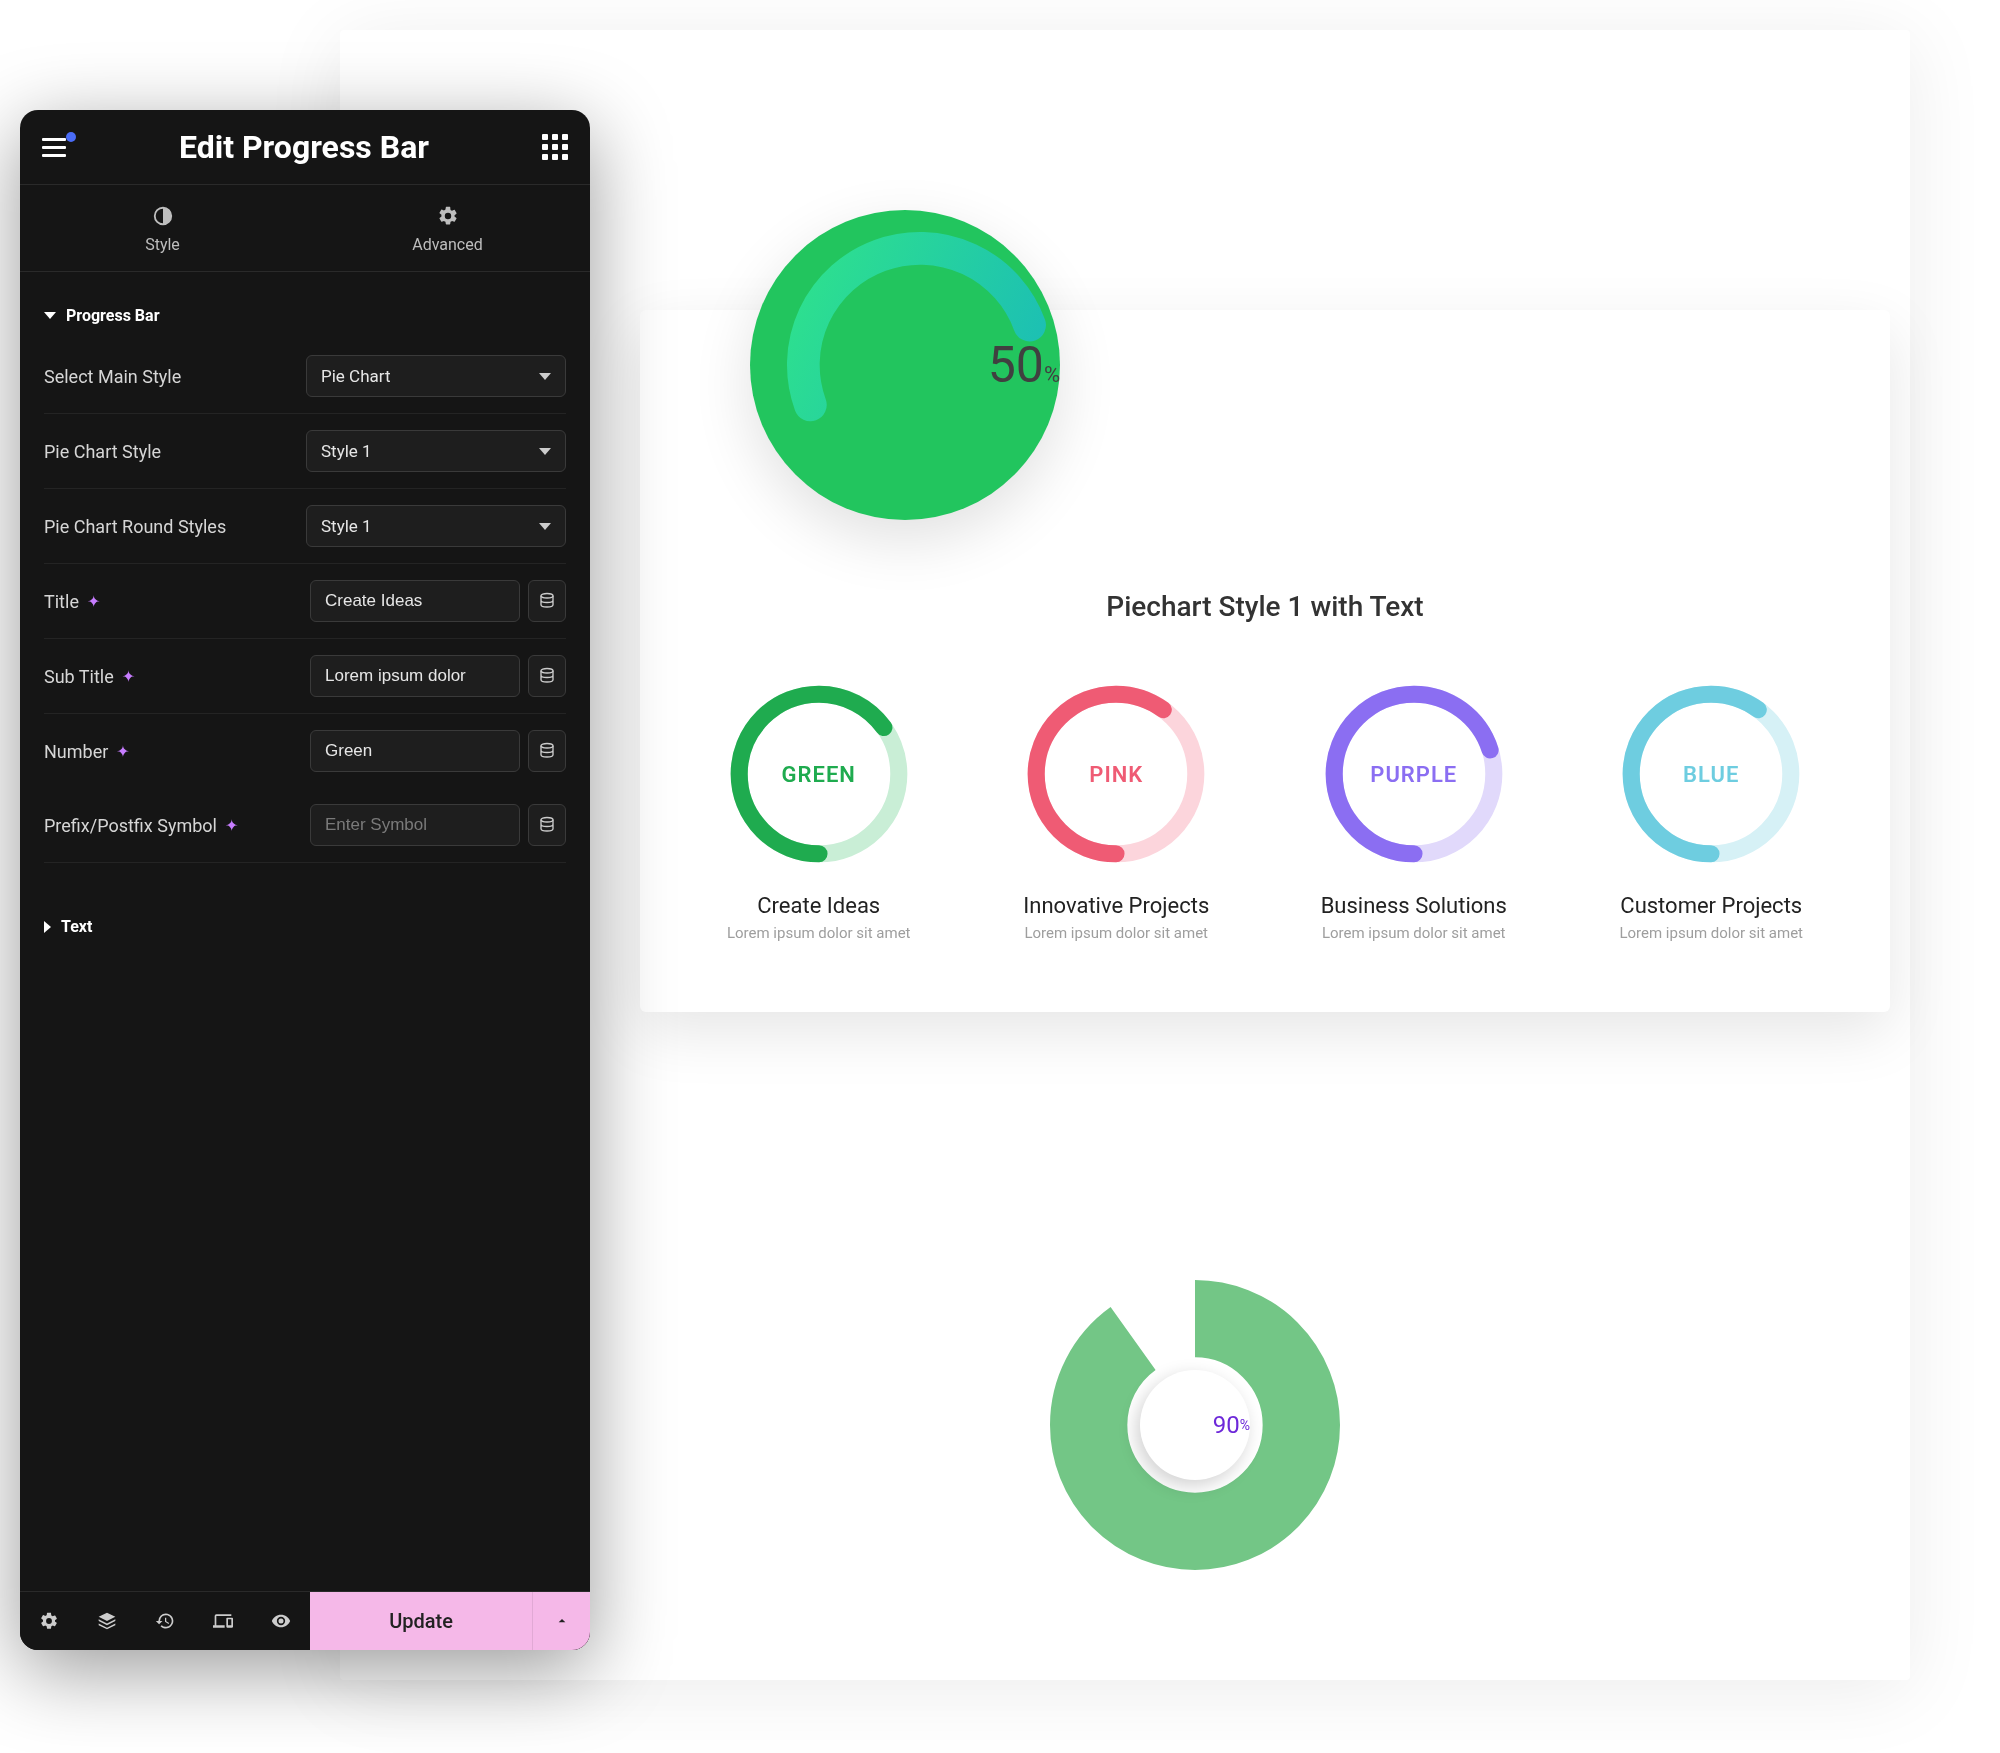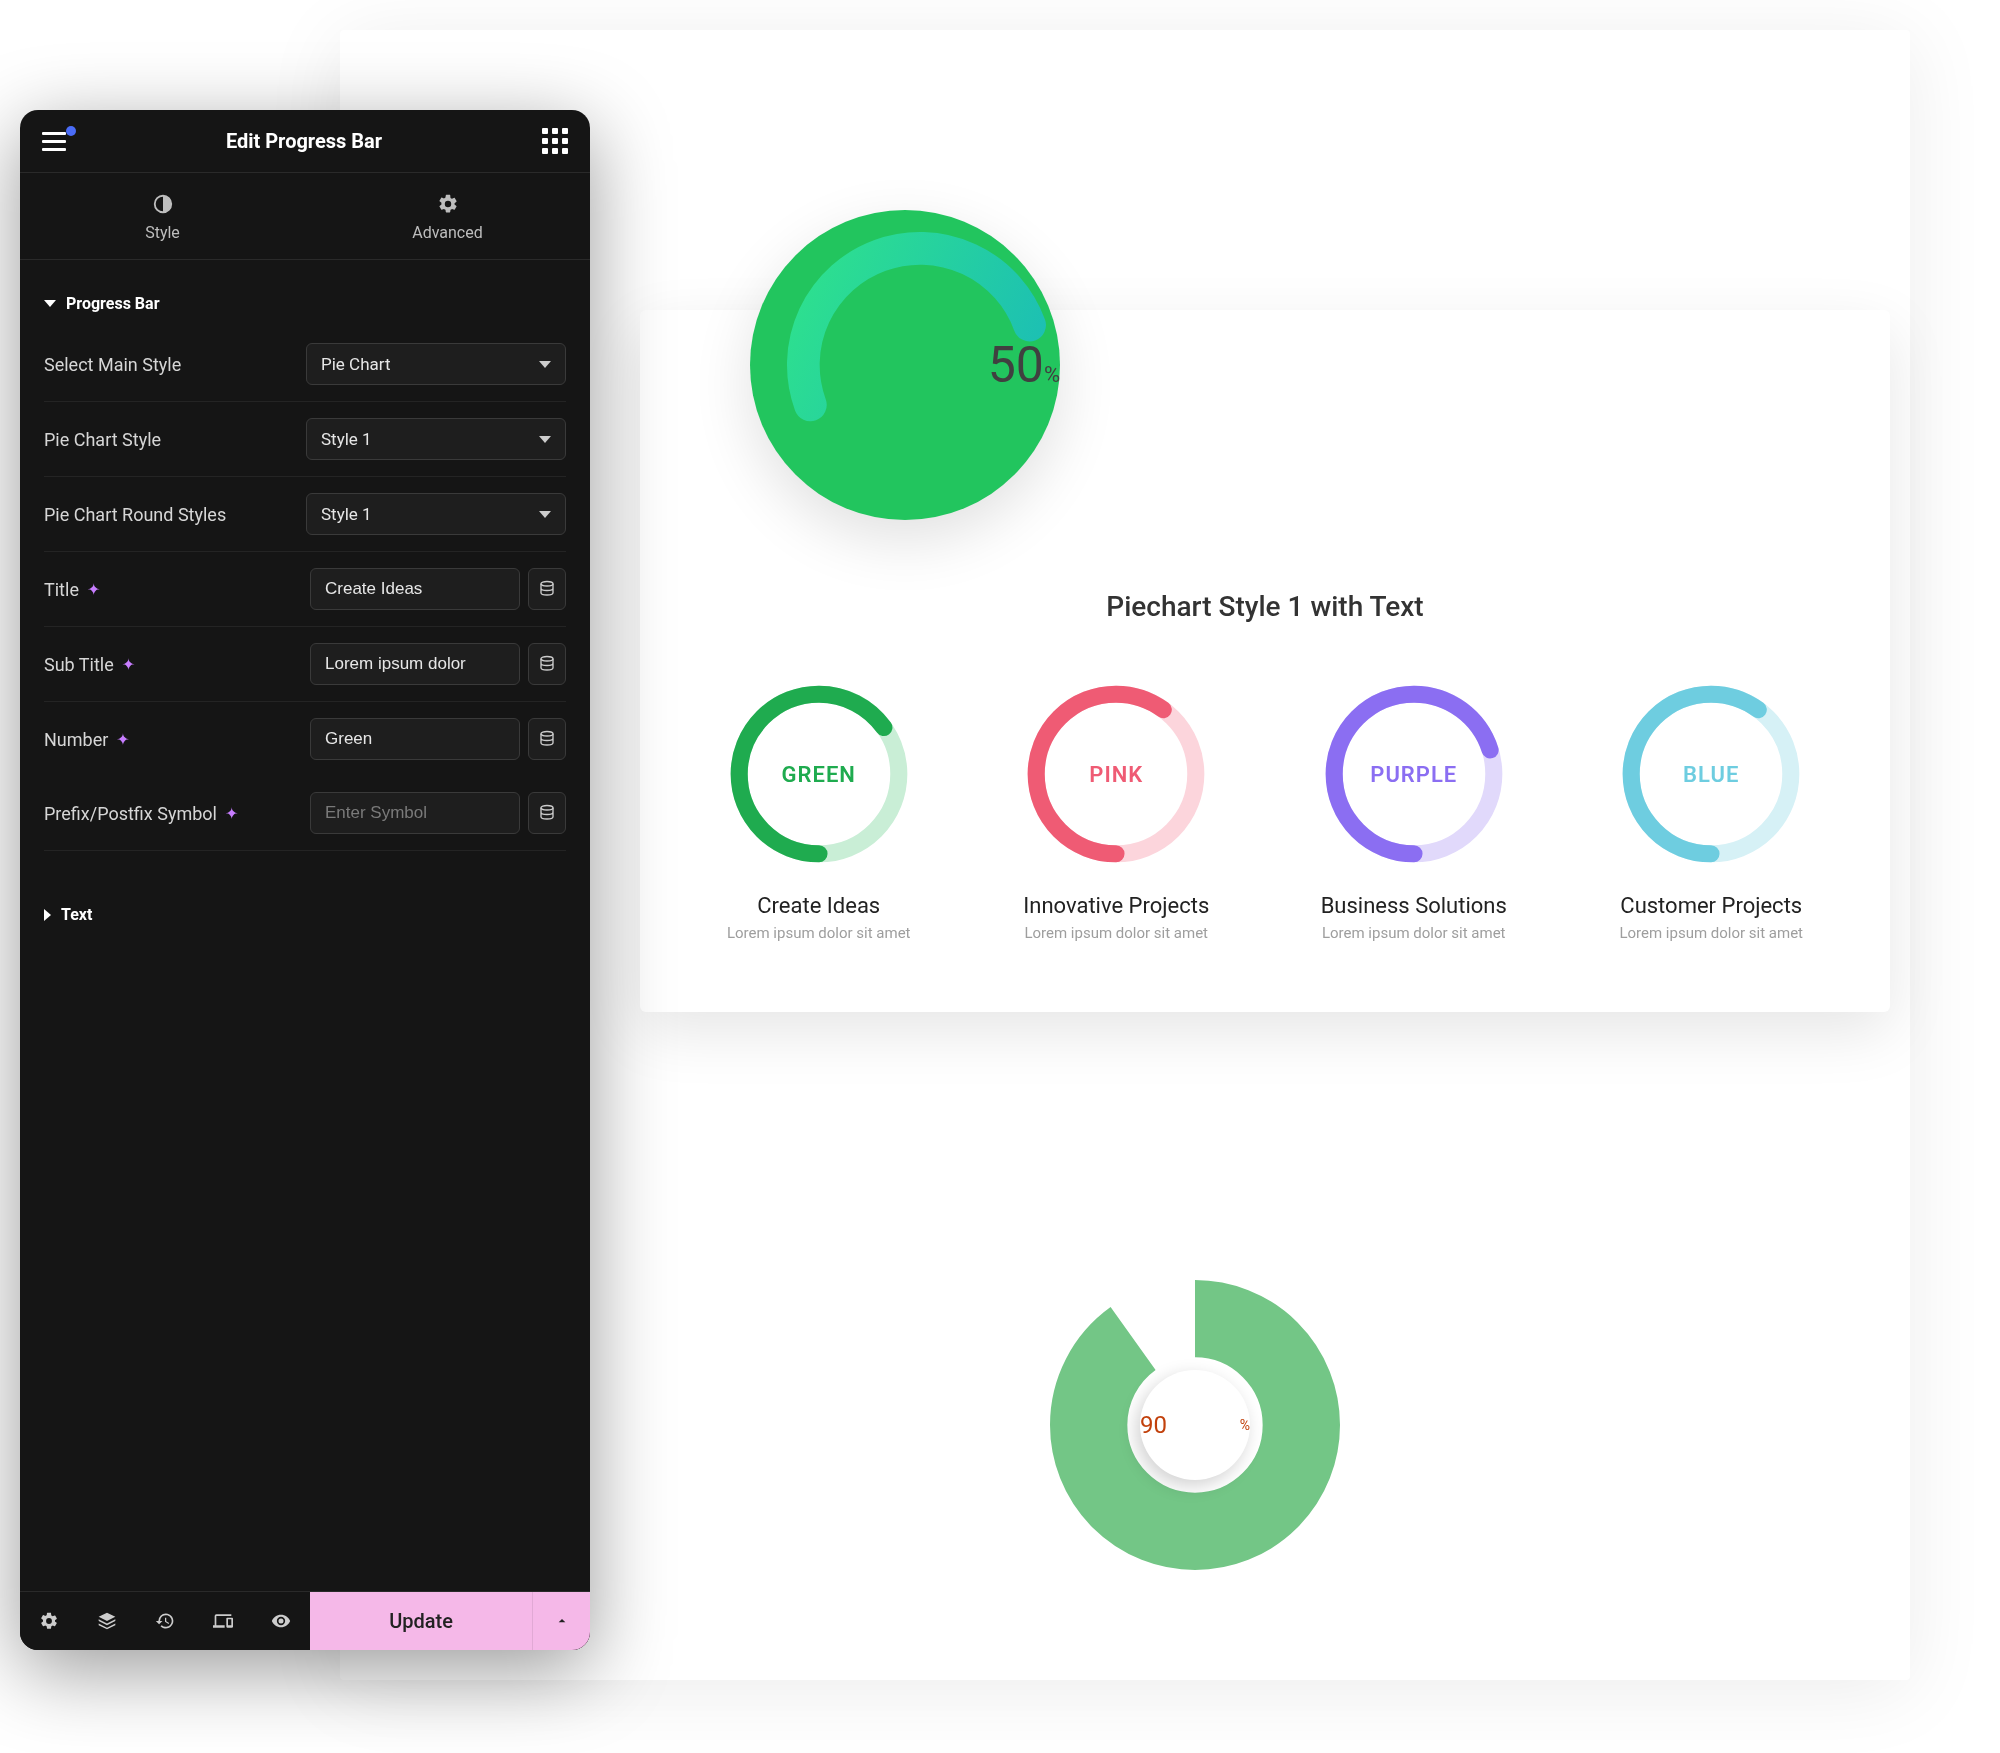--- a/index.html
+++ b/index.html
@@ -38,21 +38,21 @@
 .editor-header {
   display: flex;
   align-items: center;
   justify-content: space-between;
   padding: 18px 22px;
   border-bottom: 1px solid #2a2a2a;
 }
 .hamburger { display: flex; flex-direction: column; gap: 5px; position: relative; }
 .hamburger span { width: 24px; height: 3px; background: #fff; border-radius: 1px; }
 .hamburger .dot { position: absolute; top: -6px; right: -10px; width: 10px; height: 10px; border-radius: 50%; background: #4a6cf7; }
-.editor-title { font-size: 20px; font-weight: 700; color: #fff; }
+.editor-title { font-size: 32px; font-weight: 700; color: #fff; }
 .grid-icon { display: grid; grid-template-columns: repeat(3,6px); gap: 4px; }
 .grid-icon span { width: 6px; height: 6px; background: #fff; border-radius: 1px; }
 .editor-tabs { display: flex; border-bottom: 1px solid #2a2a2a; }
 .tab { flex: 1; text-align: center; padding: 20px 0 14px; font-size: 16px; color: #bdbdbd; cursor: pointer; border-bottom: 3px solid transparent; }
 .tab.active { color: #fff; border-bottom-color: #fff; }
 .tab-ico { display: block; margin: 0 auto 8px; }
 .panel-body { flex: 1; padding: 20px 24px; overflow: auto; }
 .section-header { display: flex; align-items: center; gap: 10px; font-size: 16px; font-weight: 700; color: #fff; padding: 14px 0; cursor: pointer; }
 .caret { width: 0; height: 0; border-left: 6px solid transparent; border-right: 6px solid transparent; }
 .caret.down { border-top: 7px solid #fff; }
@@ -106,21 +106,21 @@
 .ring-center { position: absolute; inset: 0; display: flex; align-items: center; justify-content: center; font-size: 22px; font-weight: 600; letter-spacing: 1px; }
 .ring-title { font-size: 22px; color: #222; margin-bottom: 6px; }
 .ring-sub { font-size: 15px; color: #9e9e9e; }
 .donut-chart {
   position: absolute;
   left: 1050px;
   top: 1280px;
   width: 290px;
   height: 290px;
 }
-.donut-center { position: absolute; left: 50%; top: 50%; transform: translate(-50%,-50%); width: 110px; height: 110px; border-radius: 50%; background: #fff; box-shadow: -4px 6px 18px rgba(0,0,0,0.18); display: flex; align-items: center; justify-content: space-between; font-size: 24px; color: #c2410c; }
+.donut-center { position: absolute; left: 50%; top: 50%; transform: translate(-50%,-50%); width: 110px; height: 110px; border-radius: 50%; background: #fff; box-shadow: -4px 6px 18px rgba(0,0,0,0.18); display: flex; align-items: center; justify-content: flex-end; font-size: 24px; color: #6d28d9; }
 .donut-center small { font-size: 14px; }
 svg.ring circle.bg { fill: none; }
 svg.ring circle.fg { fill: none; stroke-linecap: round; }
 </style>
 </head>
 <body>
 
 <div class="canvas-bg"></div>
 
 <div class="preview-card">

